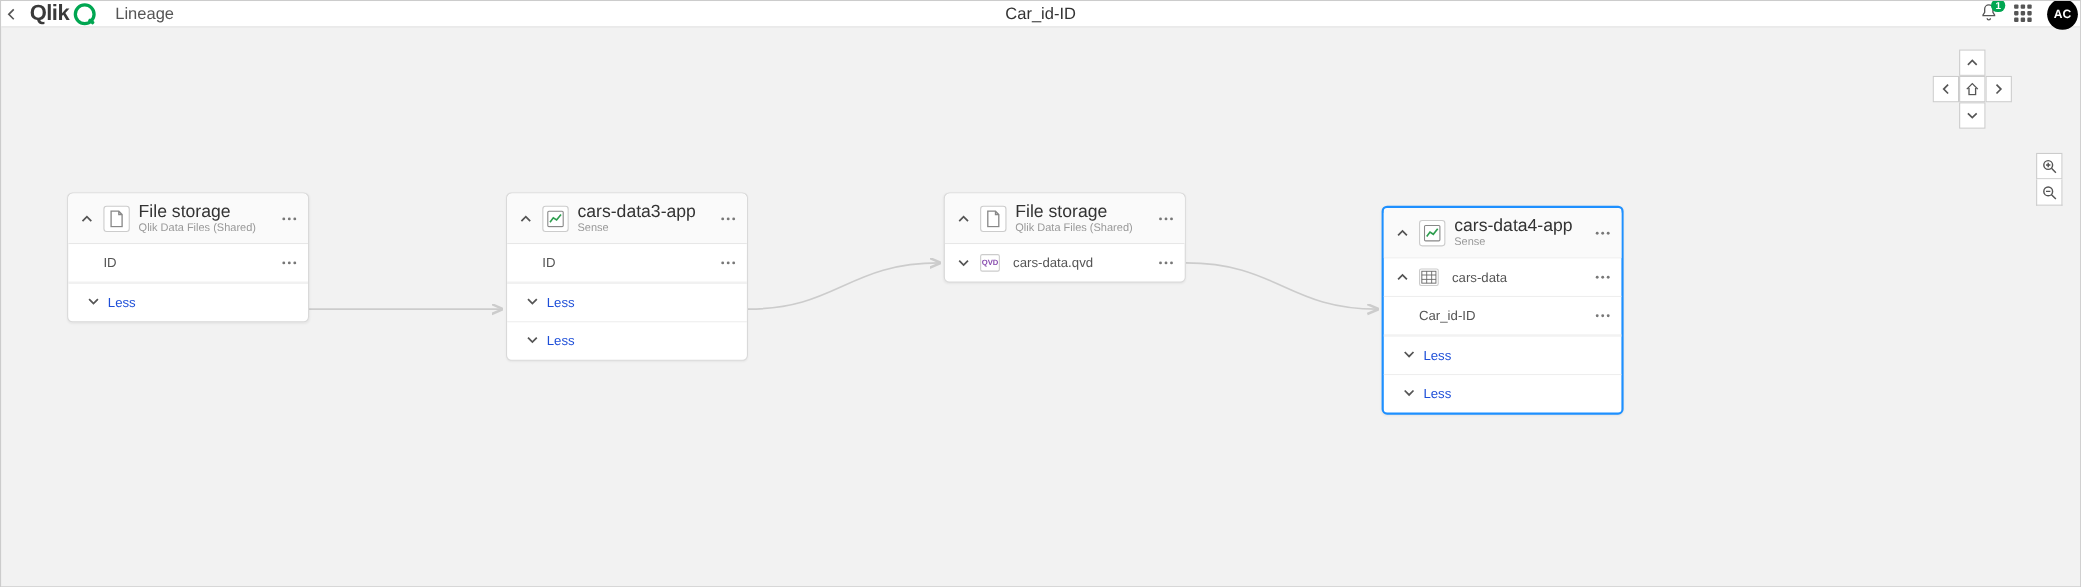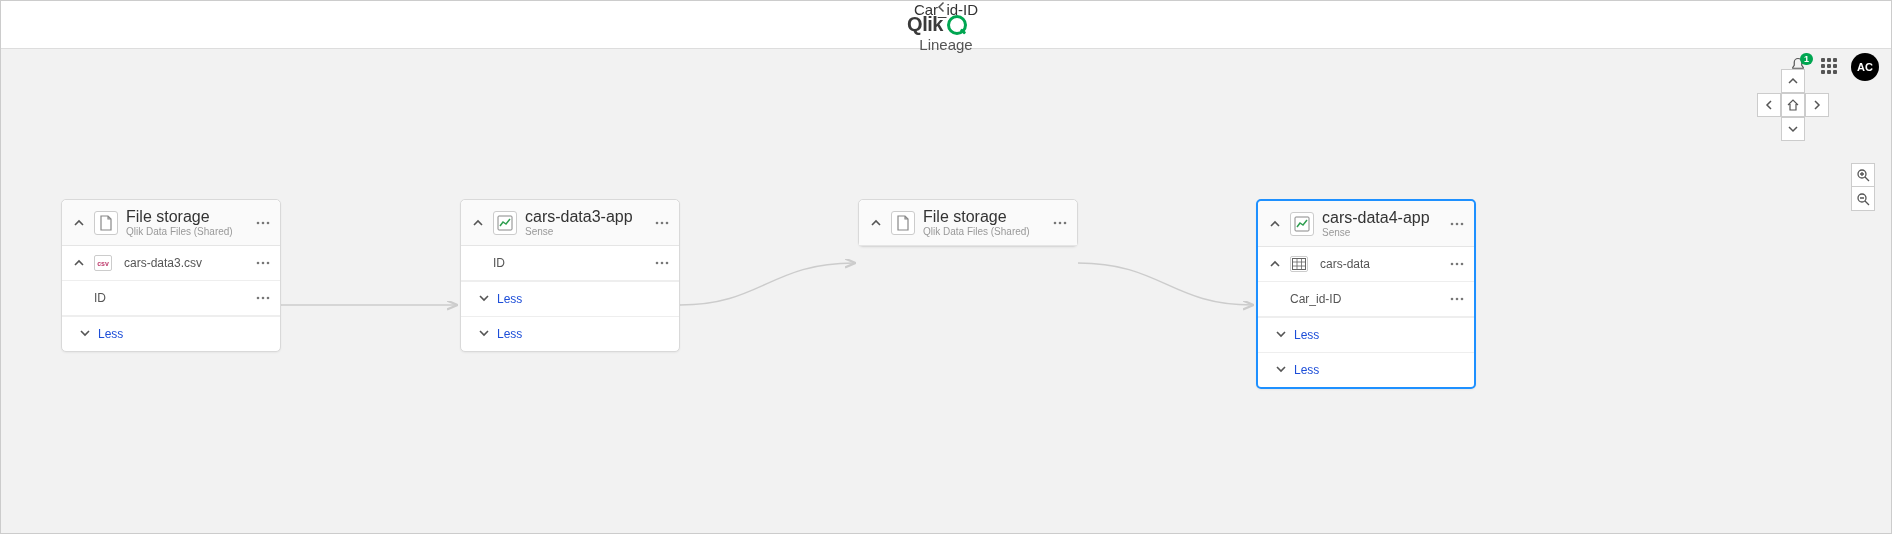--- a/index.html
+++ b/index.html
@@ -6,28 +6,27 @@
 body {
   font-family: -apple-system, BlinkMacSystemFont, "Segoe UI", Arial, sans-serif;
   background: #f2f2f2;
   color: #333;
   width: 1892px;
   height: 534px;
   overflow: hidden;
   border: 1px solid #ccc;
 }
 .header {
-  height: 48px;
+  height: 24px;
   background: #fff;
   border-bottom: 1px solid #ddd;
   display: flex;
   align-items: center;
-  padding: 0 12px;
+  padding: 0 2px;
   position: relative;
-  flex-direction: column;
 }
 .back-btn {
   width: 16px;
   height: 16px;
   display: flex;
   align-items: center;
   justify-content: center;
   cursor: pointer;
   color: #555;
   margin-right: 8px;
@@ -338,38 +337,20 @@
             <div class="node-sub">Qlik Data Files (Shared)</div>
           </div>
           <div class="more">
             <svg width="14" height="4" viewBox="0 0 14 4">
               <circle cx="2" cy="2" r="1.3" fill="#777"></circle>
               <circle cx="7" cy="2" r="1.3" fill="#777"></circle>
               <circle cx="12" cy="2" r="1.3" fill="#777"></circle>
             </svg>
           </div>
         </div>
-        <div class="row">
-          <div class="chev">
-            <svg width="10" height="10" viewBox="0 0 10 10">
-              <path d="M1 7 L5 3 L9 7" stroke="#555" stroke-width="1.6" fill="none"></path>
-            </svg>
-          </div>
-          <div class="small-icon">
-            <span class="csv-mark">csv</span>
-          </div>
-          <span class="label">cars-data3.csv</span>
-          <div class="more">
-            <svg width="14" height="4" viewBox="0 0 14 4">
-              <circle cx="2" cy="2" r="1.3" fill="#777"></circle>
-              <circle cx="7" cy="2" r="1.3" fill="#777"></circle>
-              <circle cx="12" cy="2" r="1.3" fill="#777"></circle>
-            </svg>
-          </div>
-        </div>
         <div class="row indent">
           <span class="label">ID</span>
           <div class="more">
             <svg width="14" height="4" viewBox="0 0 14 4">
               <circle cx="2" cy="2" r="1.3" fill="#777"></circle>
               <circle cx="7" cy="2" r="1.3" fill="#777"></circle>
               <circle cx="12" cy="2" r="1.3" fill="#777"></circle>
             </svg>
           </div>
         </div>
@@ -445,22 +426,40 @@
             <div class="node-sub">Qlik Data Files (Shared)</div>
           </div>
           <div class="more">
             <svg width="14" height="4" viewBox="0 0 14 4">
               <circle cx="2" cy="2" r="1.3" fill="#777"></circle>
               <circle cx="7" cy="2" r="1.3" fill="#777"></circle>
               <circle cx="12" cy="2" r="1.3" fill="#777"></circle>
             </svg>
           </div>
         </div>
-      </div>
-      <div class="node selected" style="left: 1255px; top: 150px;">
+        <div class="row">
+          <div class="chev">
+            <svg width="10" height="10" viewBox="0 0 10 10">
+              <path d="M1 3 L5 7 L9 3" stroke="#555" stroke-width="1.6" fill="none"></path>
+            </svg>
+          </div>
+          <div class="small-icon">
+            <span class="qvd-mark">QVD</span>
+          </div>
+          <span class="label">cars-data.qvd</span>
+          <div class="more">
+            <svg width="14" height="4" viewBox="0 0 14 4">
+              <circle cx="2" cy="2" r="1.3" fill="#777"></circle>
+              <circle cx="7" cy="2" r="1.3" fill="#777"></circle>
+              <circle cx="12" cy="2" r="1.3" fill="#777"></circle>
+            </svg>
+          </div>
+        </div>
+      </div>
+      <div class="node selected" style="left: 1255px; top: 162px;">
         <div class="node-head">
           <div class="chev">
             <svg width="10" height="10" viewBox="0 0 10 10">
               <path d="M1 7 L5 3 L9 7" stroke="#555" stroke-width="1.6" fill="none"></path>
             </svg>
           </div>
           <div class="node-icon">
             <svg width="16" height="16" viewBox="0 0 16 16">
               <rect x="1" y="1" width="14" height="14" rx="1" stroke="#888" fill="none"></rect>
               <path d="M3 11 L6 7 L9 9 L13 4" stroke="#2e9e4f" stroke-width="1.5" fill="none"></path>

